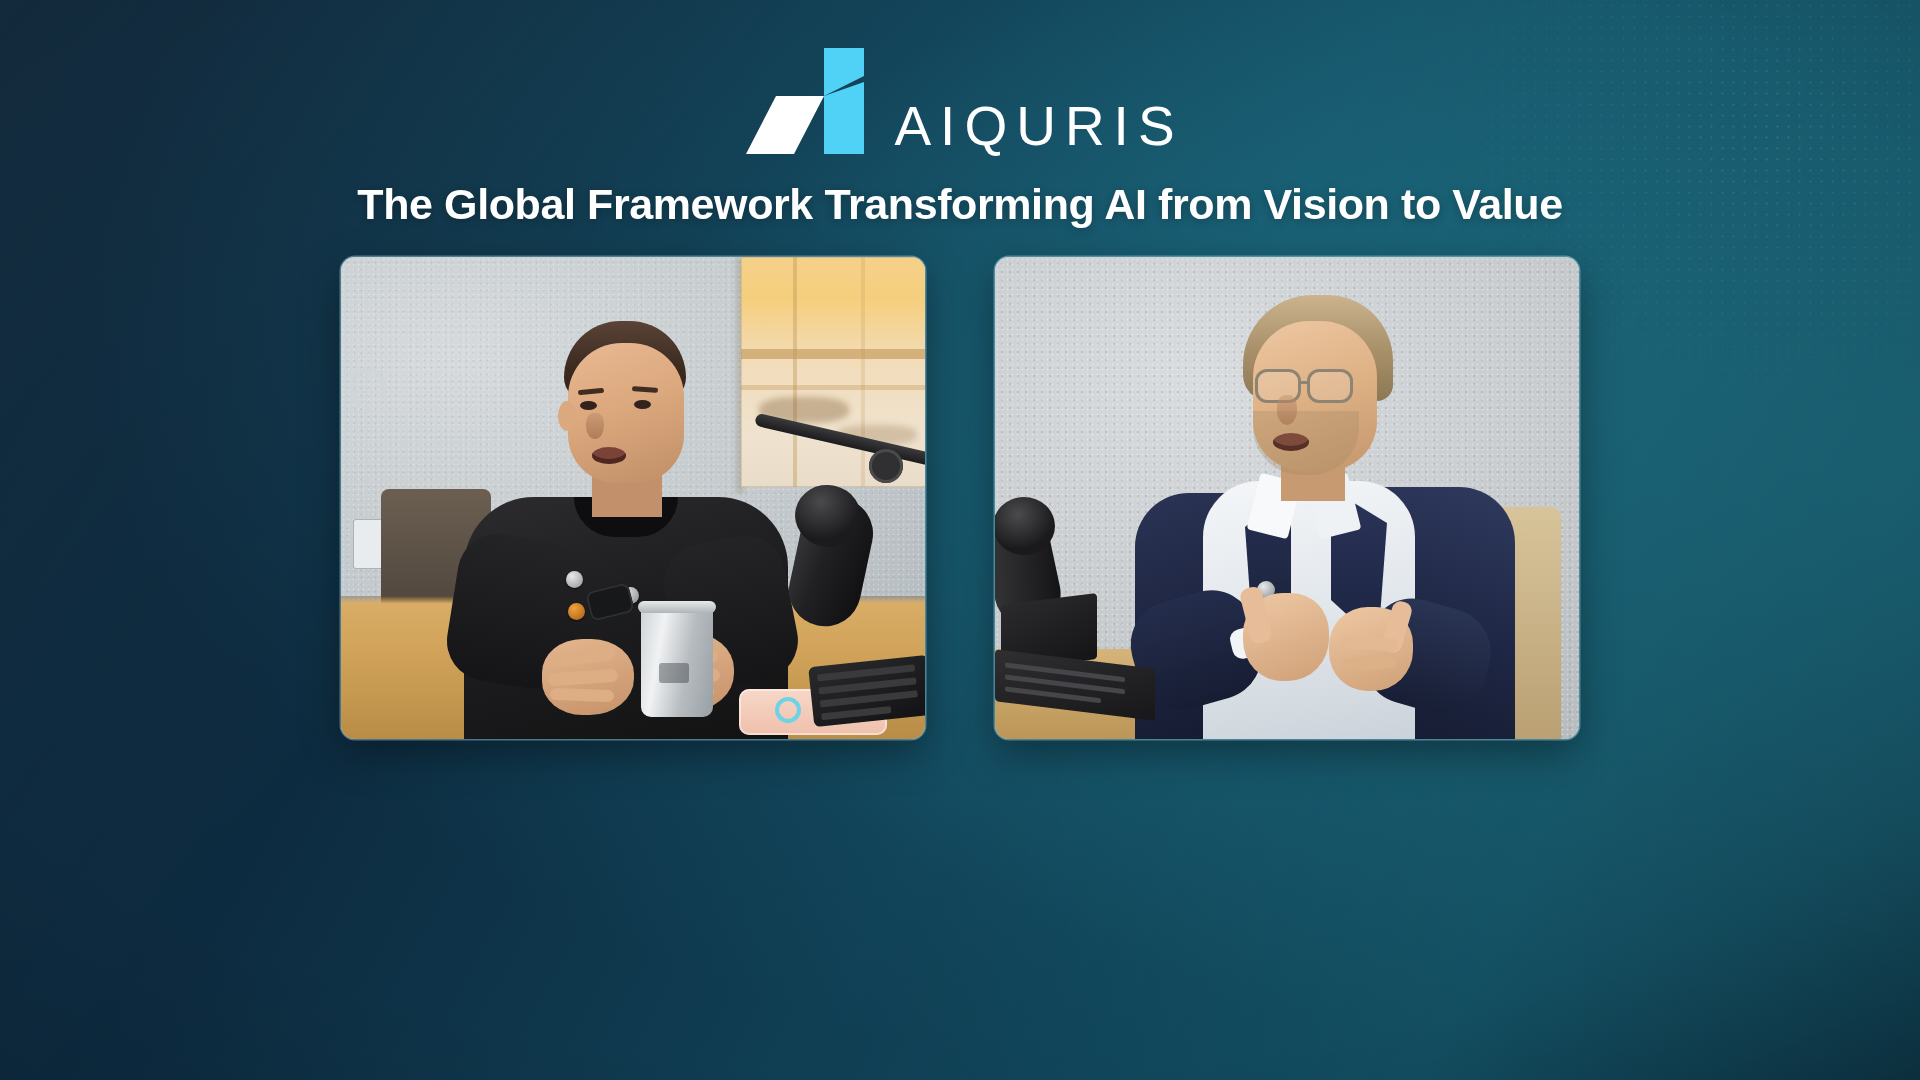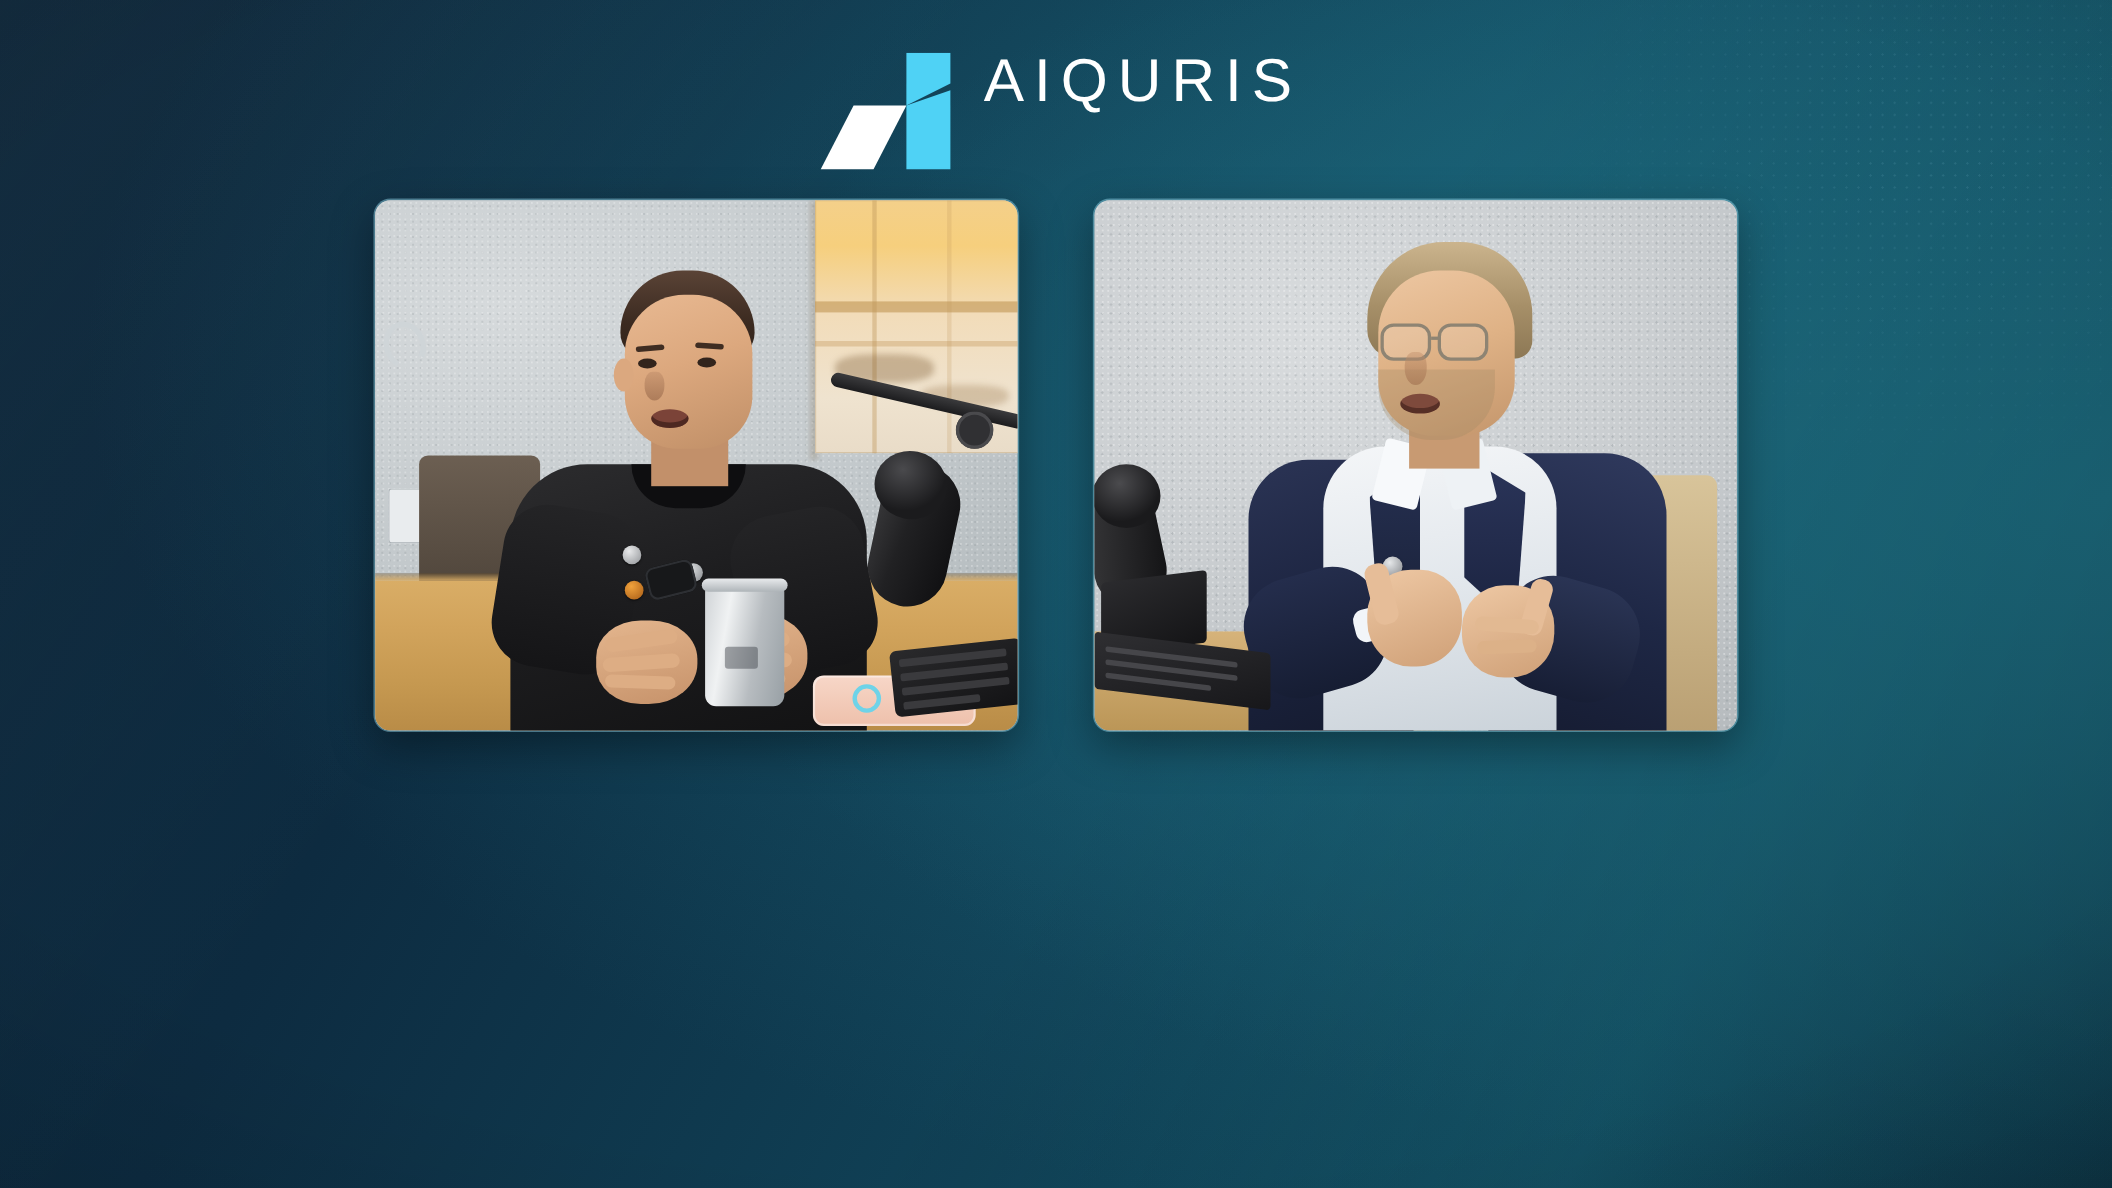--- a/index.html
+++ b/index.html
@@ -35,21 +35,21 @@
   #bg-vignette{
     position:absolute; inset:0;
     background: radial-gradient(130% 120% at 50% 45%, rgba(0,0,0,0) 45%, rgba(0,0,0,0.34) 100%);
   }
 
   
   #page{ position:absolute; inset:0; display:flex; flex-direction:column; align-items:center; }
 
   
   #logo-lockup{ margin-top:48px; display:flex; flex-direction:column; align-items:center; }
-  #logo-row{ display:flex; gap:26px; }
+  #logo-row{ display:flex; align-items:flex-end; gap:26px; }
   #logo-mark{ display:block; }
   #wordmark{
     color:#ffffff; font-size:55px; font-weight:400; letter-spacing:9px;
     line-height:.92; padding-bottom:2px; white-space:nowrap;
   }
   #podcast-word{
     color:#e9f3f7; font-size:31px; font-weight:300; letter-spacing:20px;
     margin-top:16px; margin-left:16px; white-space:nowrap;
   }
 
@@ -376,20 +376,21 @@
     <div id="logo-row">
       <svg id="logo-mark" width="132" height="106" viewBox="0 0 132 106">
         <polygon points="40,48 88,48 58,106 10,106" fill="#ffffff"></polygon>
         <polygon points="88,0 128,0 128,28 88,48" fill="#4fd2f5"></polygon>
         <polygon points="88,48 128,34 128,106 88,106" fill="#4fd2f5"></polygon>
       </svg>
       <div id="wordmark">AIQURIS</div>
     </div>
   </div>
 
+  <h1 id="headline">The Global Framework Transforming AI from Vision to Value</h1>
 
   <div id="photo-row">
 
     <div class="photo-card">
       <div class="photo-scene">
         <div class="l-wall"></div>
         <div class="l-wall-tex"></div>
 
         <div class="l-hook"></div>
         <div class="l-outlet"></div>

